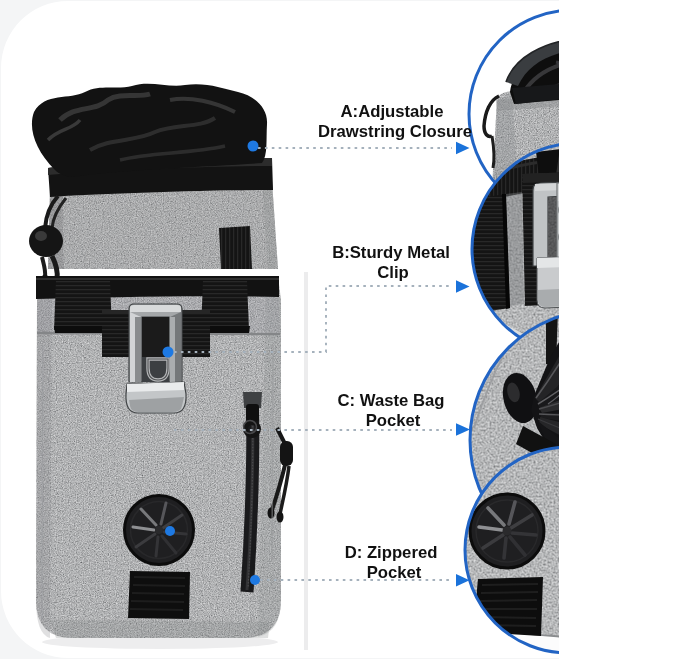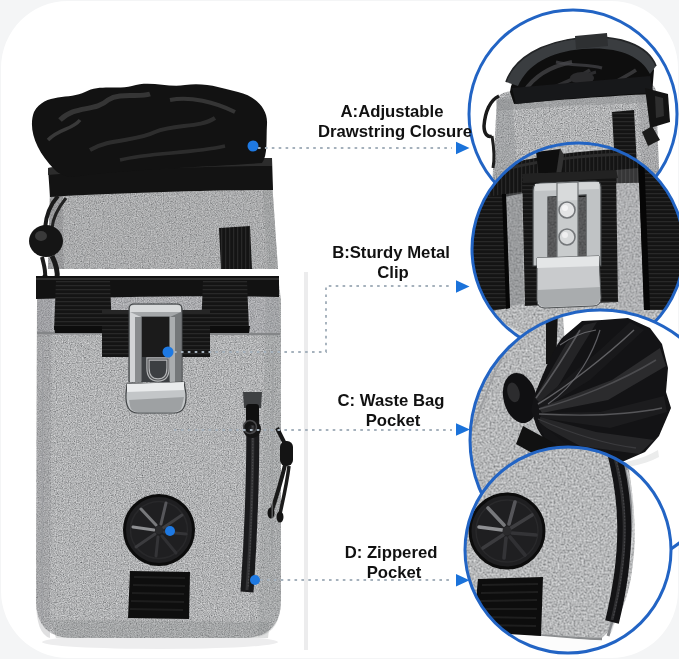--- a/index.html
+++ b/index.html
@@ -1,16 +1,16 @@
 <!DOCTYPE html>
 <html><head>
 <meta charset="utf-8">
 <style>
 html,body{margin:0;padding:0;background:#fff;}
-#stage{position:relative;width:679px;height:659px;overflow:hidden;font-family:"Liberation Sans",sans-serif;}
+#stage{position:relative;width:559px;height:659px;overflow:hidden;font-family:"Liberation Sans",sans-serif;}
 </style>
 </head>
 <body>
 <div id="stage">
 <svg width="679" height="659" viewBox="0 0 679 659" xmlns="http://www.w3.org/2000/svg">
 <defs>
   <filter id="fabF" x="-3%" y="-3%" width="106%" height="106%">
     <feTurbulence type="fractalNoise" baseFrequency="0.85" numOctaves="2" seed="11" result="t"></feTurbulence>
     <feColorMatrix in="t" type="saturate" values="0" result="g"></feColorMatrix>
     <feComponentTransfer in="g" result="n">

